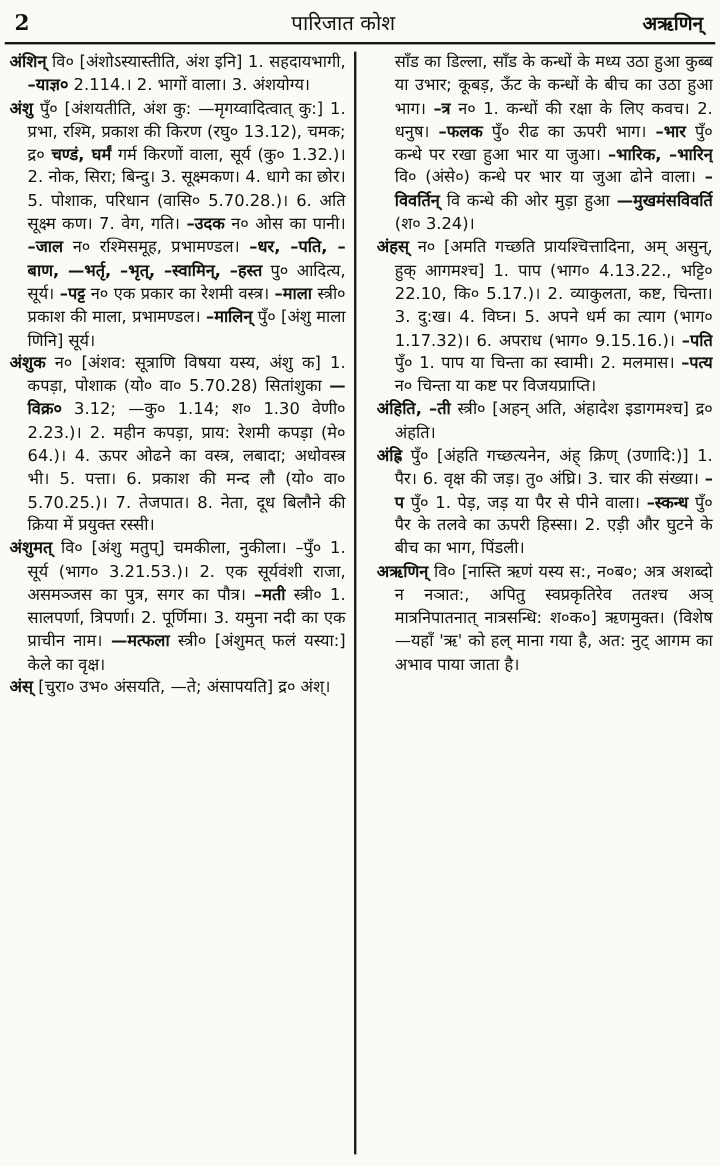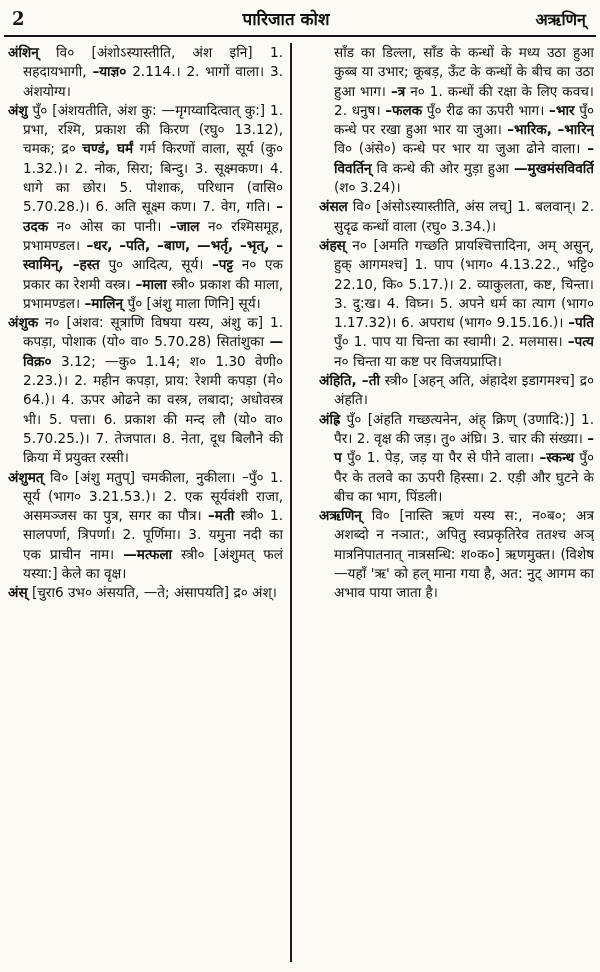--- a/index.html
+++ b/index.html
@@ -13,40 +13,40 @@
     box-sizing:border-box;
     overflow:hidden;
   }
   header.page-header{
     display:flex;
     justify-content:space-between;
     align-items:baseline;
     padding:7px 14px 3px 12px;
   }
   .page-number{font-weight:700;font-size:18px;font-family:"DejaVu Serif",serif;}
-  .page-title{font-weight:700;font-size:17px;transform:translateX(6px);}
+  .page-title{font-weight:400;font-size:17px;transform:translateX(6px);}
   .guide-word{font-weight:700;font-size:16px;}
   .header-rule{
     height:2px;background:#151515;margin:2px 4px 0 4px;
   }
   main.columns{
     display:flex;
     padding:6px 6px 0 8px;
     height:925px;
     box-sizing:border-box;
   }
   .col{
     flex:1 1 0;
     overflow:hidden;
     font-size:13.6px;
     line-height:19.3px;
     text-align:justify;
   }
   .col-left{padding-right:7px;}
-  .col-right{padding-left:27px;}
+  .col-right{padding-left:17px;}
   .divider{
     width:2px;background:#1c1c1c;flex:0 0 2px;
   }
   p.entry{
     margin:0;
     padding-left:15px;
     text-indent:-15px;
   }
   p.entry.continuation{
     text-indent:0;
@@ -62,25 +62,24 @@
     <span class="page-title">पारिजात कोश</span>
     <span class="guide-word">अऋणिन्</span>
   </header>
   <div class="header-rule"></div>
   <main class="columns">
     <section class="col col-left" id="col-left">
         <p class="entry"><span class="bold">अंशिन्</span><span> वि० [अंशोऽस्यास्तीति, अंश इनि] 1. सहदायभागी, </span><span class="bold">–याज्ञ०</span><span> 2.114.। 2. भागों वाला। 3. अंशयोग्य।</span></p>
         <p class="entry"><span class="bold">अंशु</span><span> पुँ० [अंशयतीति, अंश कु: —मृगय्वादित्वात् कु:] 1. प्रभा, रश्मि, प्रकाश की किरण (रघु० 13.12), चमक; द्र० </span><span class="bold">चण्डं, घर्मं</span><span> गर्म किरणों वाला, सूर्य (कु० 1.32.)। 2. नोक, सिरा; बिन्दु। 3. सूक्ष्मकण। 4. धागे का छोर। 5. पोशाक, परिधान (वासि० 5.70.28.)। 6. अति सूक्ष्म कण। 7. वेग, गति। </span><span class="bold">–उदक</span><span> न० ओस का पानी। </span><span class="bold">–जाल</span><span> न० रश्मिसमूह, प्रभामण्डल। </span><span class="bold">–धर, –पति, –बाण, —भर्तृ, –भृत्, –स्वामिन्, –हस्त</span><span> पु० आदित्य, सूर्य। </span><span class="bold">–पट्ट</span><span> न० एक प्रकार का रेशमी वस्त्र। </span><span class="bold">–माला</span><span> स्त्री० प्रकाश की माला, प्रभामण्डल। </span><span class="bold">–मालिन्</span><span> पुँ० [अंशु माला णिनि] सूर्य।</span></p>
         <p class="entry"><span class="bold">अंशुक</span><span> न० [अंशव: सूत्राणि विषया यस्य, अंशु क] 1. कपड़ा, पोशाक (यो० वा० 5.70.28) सितांशुका </span><span class="bold">—विक्र०</span><span> 3.12; —कु० 1.14; श० 1.30 वेणी० 2.23.)। 2. महीन कपड़ा, प्राय: रेशमी कपड़ा (मे० 64.)। 4. ऊपर ओढने का वस्त्र, लबादा; अधोवस्त्र भी। 5. पत्ता। 6. प्रकाश की मन्द लौ (यो० वा० 5.70.25.)। 7. तेजपात। 8. नेता, दूध बिलौने की क्रिया में प्रयुक्त रस्सी।</span></p>
         <p class="entry"><span class="bold">अंशुमत्</span><span> वि० [अंशु मतुप्] चमकीला, नुकीला। –पुँ० 1. सूर्य (भाग० 3.21.53.)। 2. एक सूर्यवंशी राजा, असमञ्जस का पुत्र, सगर का पौत्र। </span><span class="bold">–मती</span><span> स्त्री० 1. सालपर्णा, त्रिपर्णा। 2. पूर्णिमा। 3. यमुना नदी का एक प्राचीन नाम। </span><span class="bold">—मत्फला</span><span> स्त्री० [अंशुमत् फलं यस्या:] केले का वृक्ष।</span></p>
-        <p class="entry"><span class="bold">अंस्</span><span> [चुरा6 उभ० अंसयति, —ते; अंसापयति] द्र० अंश्।</span></p>
+        <p class="entry"><span class="bold">अंस्</span><span> [चुरा० उभ० अंसयति, —ते; अंसापयति] द्र० अंश्।</span></p>
       </section>
     <div class="divider"></div>
     <section class="col col-right" id="col-right">
         <p class="entry continuation"><span>साँड का डिल्ला, साँड के कन्धों के मध्य उठा हुआ कुब्ब या उभार; कूबड़, ऊँट के कन्धों के बीच का उठा हुआ भाग। </span><span class="bold">–त्र</span><span> न० 1. कन्धों की रक्षा के लिए कवच। 2. धनुष। </span><span class="bold">–फलक</span><span> पुँ० रीढ का ऊपरी भाग। </span><span class="bold">–भार</span><span> पुँ० कन्धे पर रखा हुआ भार या जुआ। </span><span class="bold">–भारिक, –भारिन्</span><span> वि० (अंसे०) कन्धे पर भार या जुआ ढोने वाला। </span><span class="bold">–विवर्तिन्</span><span> वि कन्धे की ओर मुड़ा हुआ </span><span class="bold">—मुखमंसविवर्ति</span><span> (श० 3.24)।</span></p>
-        <p class="entry"><span class="bold">अंसल</span><span> वि० [अंसोऽस्यास्तीति, अंस लच्] 1. बलवान्। 2. सुदृढ कन्धों वाला (रघु० 3.34.)।</span></p>
         <p class="entry"><span class="bold">अंहस्</span><span> न० [अमति गच्छति प्रायश्चित्तादिना, अम् असुन्, हुक् आगमश्च] 1. पाप (भाग० 4.13.22., भट्टि० 22.10, कि० 5.17.)। 2. व्याकुलता, कष्ट, चिन्ता। 3. दु:ख। 4. विघ्न। 5. अपने धर्म का त्याग (भाग० 1.17.32)। 6. अपराध (भाग० 9.15.16.)। </span><span class="bold">–पति</span><span> पुँ० 1. पाप या चिन्ता का स्वामी। 2. मलमास। </span><span class="bold">–पत्य</span><span> न० चिन्ता या कष्ट पर विजयप्राप्ति।</span></p>
         <p class="entry"><span class="bold">अंहिति, –ती</span><span> स्त्री० [अहन् अति, अंहादेश इडागमश्च] द्र० अंहति।</span></p>
-        <p class="entry"><span class="bold">अंह्रि</span><span> पुँ० [अंहति गच्छत्यनेन, अंह् क्रिण् (उणादि:)] 1. पैर। 2. वृक्ष की जड़। तु० अंघ्रि। 3. चार की संख्या। </span><span class="bold">–प</span><span> पुँ० 1. पेड़, जड़ या पैर से पीने वाला। </span><span class="bold">–स्कन्ध</span><span> पुँ० पैर के तलवे का ऊपरी हिस्सा। 2. एड़ी और घुटने के बीच का भाग, पिंडली।</span></p>
+        <p class="entry"><span class="bold">अंह्रि</span><span> पुँ० [अंहति गच्छत्यनेन, अंह् क्रिण् (उणादि:)] 1. पैर। 6. वृक्ष की जड़। तु० अंघ्रि। 3. चार की संख्या। </span><span class="bold">–प</span><span> पुँ० 1. पेड़, जड़ या पैर से पीने वाला। </span><span class="bold">–स्कन्ध</span><span> पुँ० पैर के तलवे का ऊपरी हिस्सा। 2. एड़ी और घुटने के बीच का भाग, पिंडली।</span></p>
         <p class="entry"><span class="bold">अऋणिन्</span><span> वि० [नास्ति ऋणं यस्य स:, न०ब०; अत्र अशब्दो न नञात:, अपितु स्वप्रकृतिरेव ततश्च अञ् मात्रनिपातनात् नात्रसन्धि: श०क०] ऋणमुक्त। (विशेष—यहाँ 'ऋ' को हल् माना गया है, अत: नुट् आगम का अभाव पाया जाता है।</span></p>
       </section>
   </main>
 </div>
 
 </body></html>

